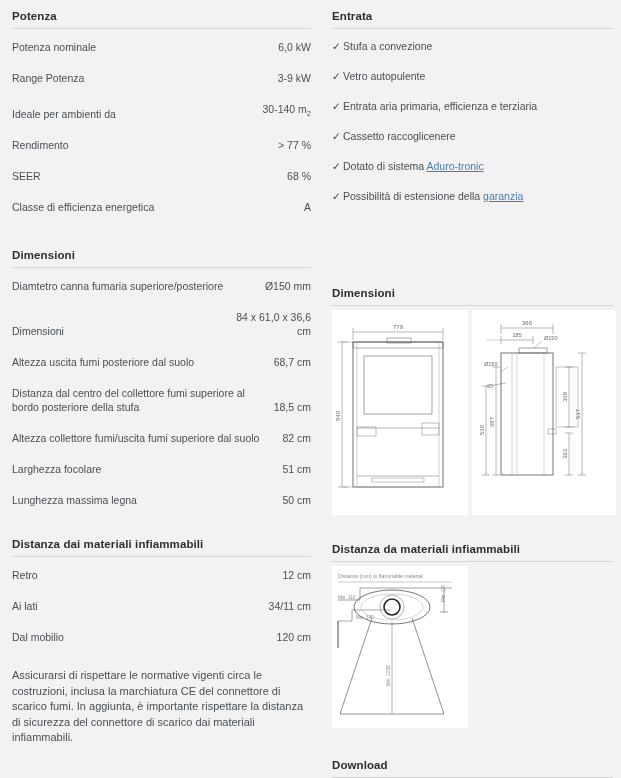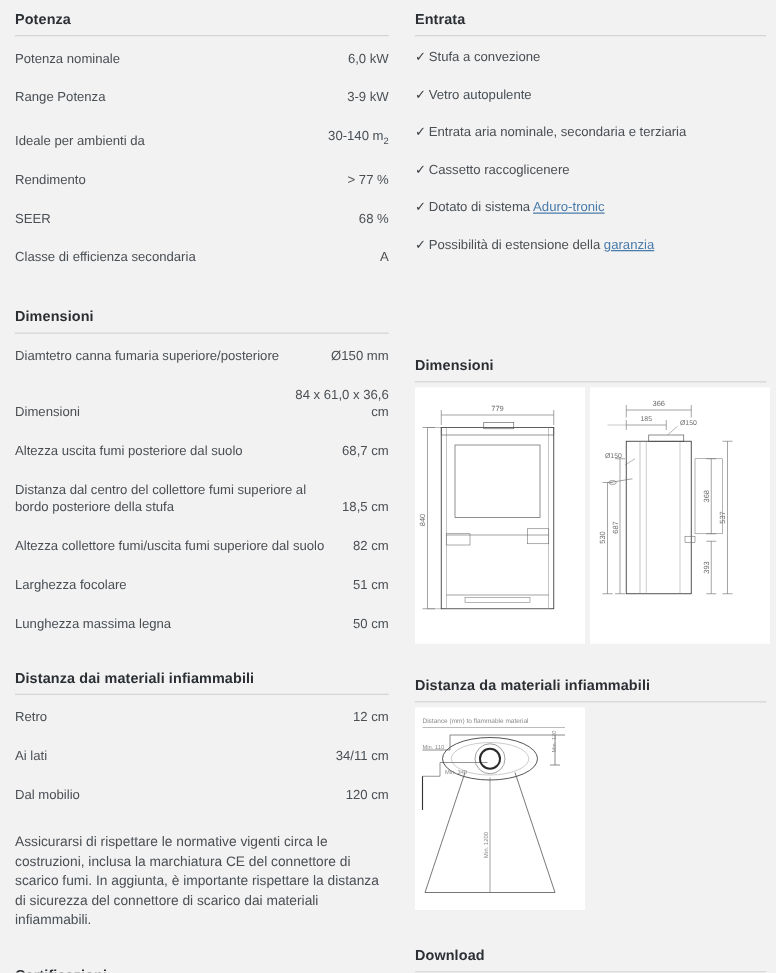--- a/index.html
+++ b/index.html
@@ -80,21 +80,21 @@
         </div>
         <div class="spec-row">
           <div class="spec-label">Rendimento</div>
           <div class="spec-value">&gt; 77 %</div>
         </div>
         <div class="spec-row">
           <div class="spec-label">SEER</div>
           <div class="spec-value">68 %</div>
         </div>
         <div class="spec-row">
-          <div class="spec-label">Classe di efficienza secondaria</div>
+          <div class="spec-label">Classe di efficienza energetica</div>
           <div class="spec-value">A</div>
         </div>
       </div>
 
       <div class="block" style="margin-top:17px;">
         <div class="sec-title">Dimensioni</div>
         <div class="rule-line"></div>
 
         <div class="spec-row">
           <div class="spec-label">Diamtetro canna fumaria superiore/posteriore</div>
@@ -163,21 +163,21 @@
         <div class="adv-row">
           <span class="check">✓</span>
           <span>Stufa a convezione</span>
         </div>
         <div class="adv-row">
           <span class="check">✓</span>
           <span>Vetro autopulente</span>
         </div>
         <div class="adv-row">
           <span class="check">✓</span>
-          <span>Entrata aria nominale, secondaria e terziaria</span>
+          <span>Entrata aria primaria, efficienza e terziaria</span>
         </div>
         <div class="adv-row">
           <span class="check">✓</span>
           <span>Cassetto raccoglicenere</span>
         </div>
         <div class="adv-row">
           <span class="check">✓</span>
           <span><span>Dotato di sistema </span><a class="lnk" href="#">Aduro-tronic</a></span>
         </div>
         <div class="adv-row">

